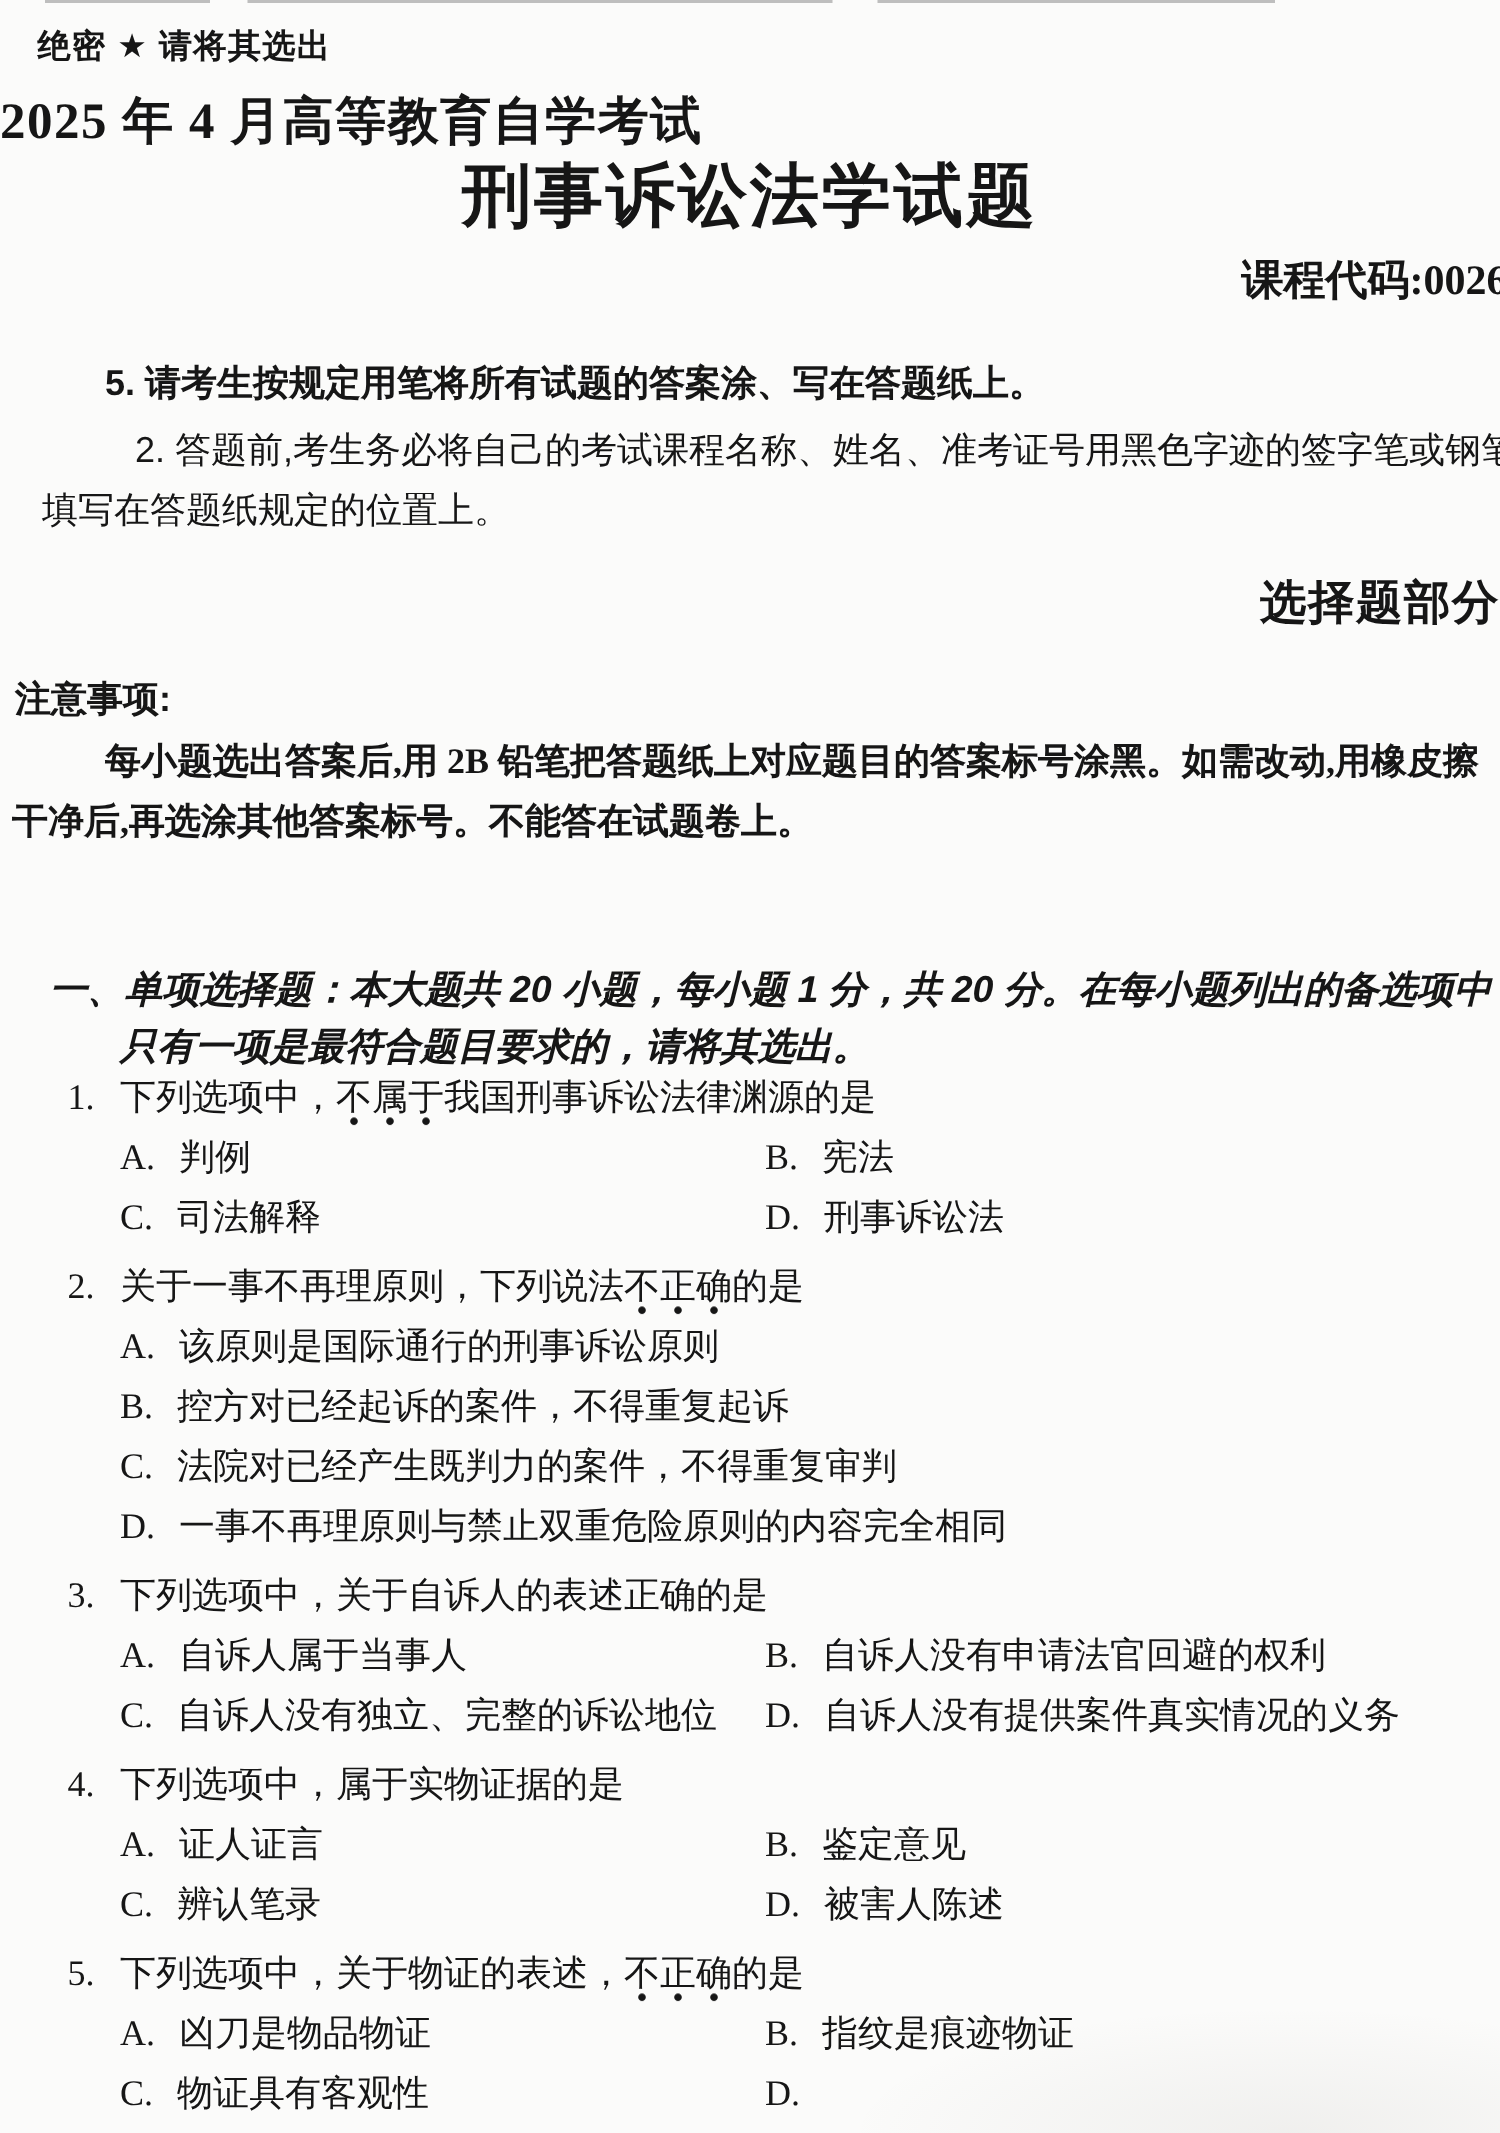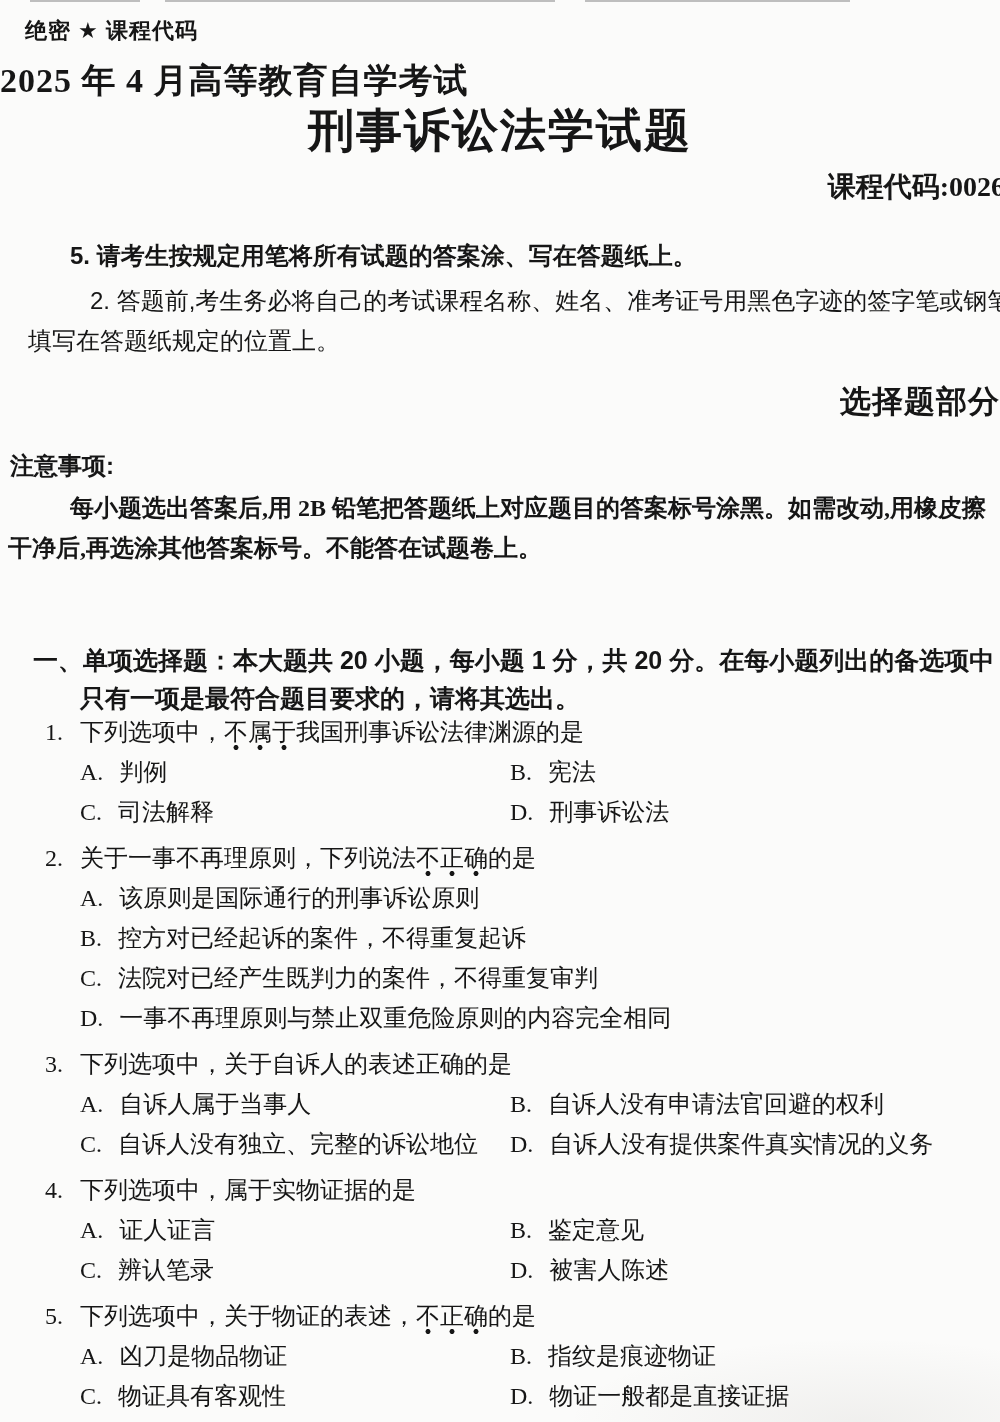--- a/index.html
+++ b/index.html
@@ -124,20 +124,21 @@
   .part-heading {
     position: absolute;
     top: 641px;
     left: 33px;
     width: 915px;
     padding-left: 47px;
     text-indent: -47px;
     font-size: 25px;
     font-weight: bold;
     line-height: 38px;
+    font-style: italic;
   }
   .questions {
     position: absolute;
     top: 712px;
     left: 45px;
     width: 940px;
     font-size: 24px;
     line-height: 40px;
   }
   .question { margin-top: 6px; }
@@ -159,21 +160,21 @@
   }
 </style>
 </head>
 <body>
 
 <div class="scan-shade"></div>
 <div class="artifact a1"></div>
 <div class="artifact a2"></div>
 <div class="artifact a3"></div>
 
-<div class="secrecy sans">绝密 ★ 课程代码</div>
+<div class="secrecy sans">绝密 ★ 请将其选出</div>
 
 <div class="title-session">2025 年 4 月高等教育自学考试</div>
 <div class="title-exam sans">刑事诉讼法学试题</div>
 <div class="course-code">课程代码:00260</div>
 
 <div class="instr1 sans">5. 请考生按规定用笔将所有试题的答案涂、写在答题纸上。</div>
 <div class="instr2 sans">2. 答题前,考生务必将自己的考试课程名称、姓名、准考证号用黑色字迹的签字笔或钢笔填写在答题纸规定的位置上。</div>
 
 <div class="section-title sans">选择题部分</div>
 
@@ -311,18 +312,17 @@
         <span class="opt-text">指纹是痕迹物证</span>
       </div>
     </div>
     <div class="opt-row">
       <div class="opt opt-col1">
         <span class="opt-label">C.</span>
         <span class="opt-text">物证具有客观性</span>
       </div>
       <div class="opt">
         <span class="opt-label">D.</span>
-        <span class="opt-text">物证一般都是直接证据</span>
       </div>
     </div>
   </div>
 
 </div>
 
 </body></html>

